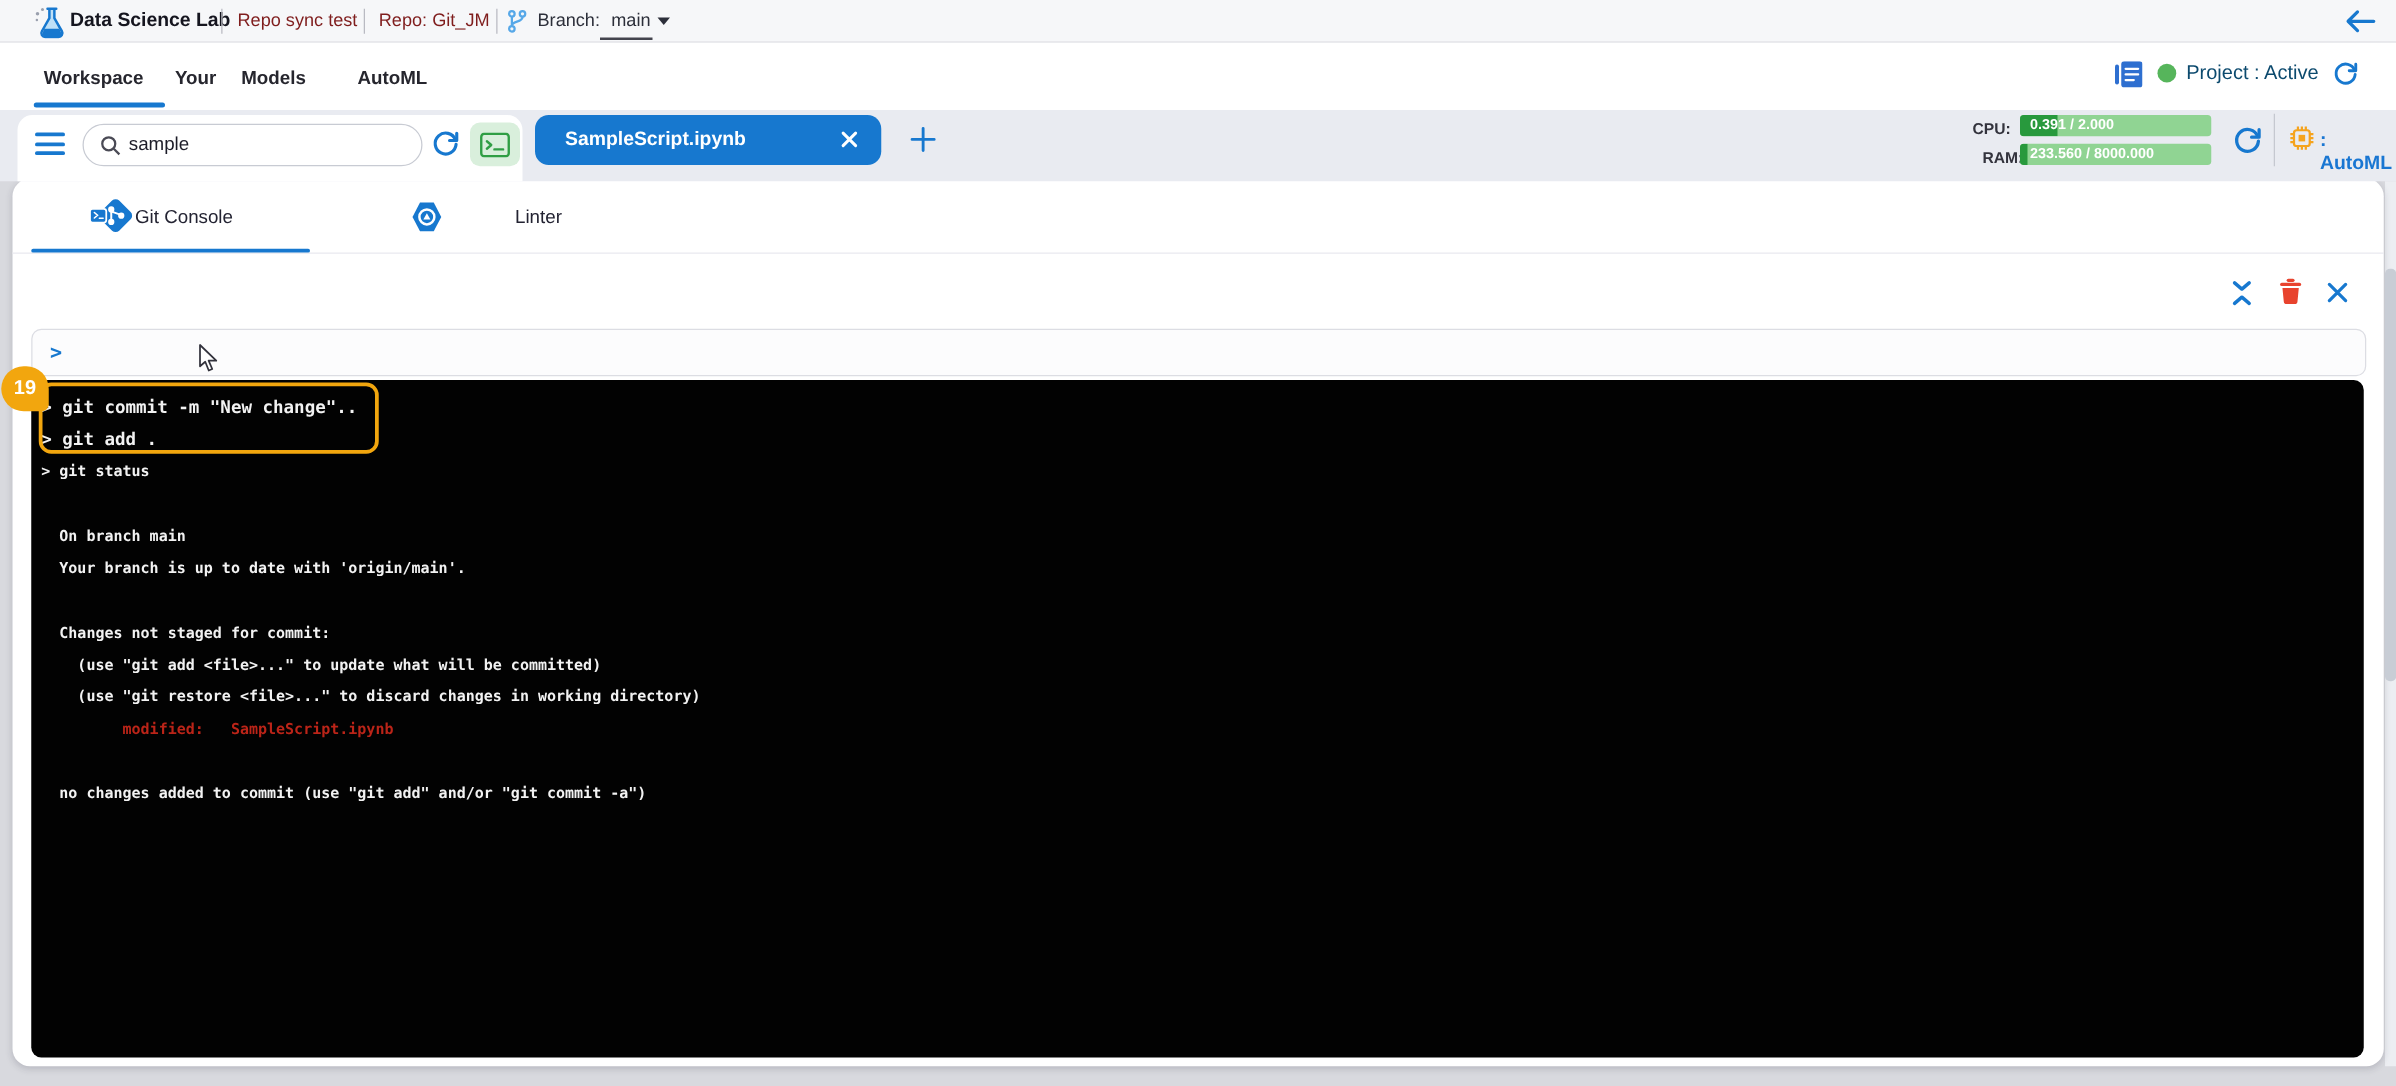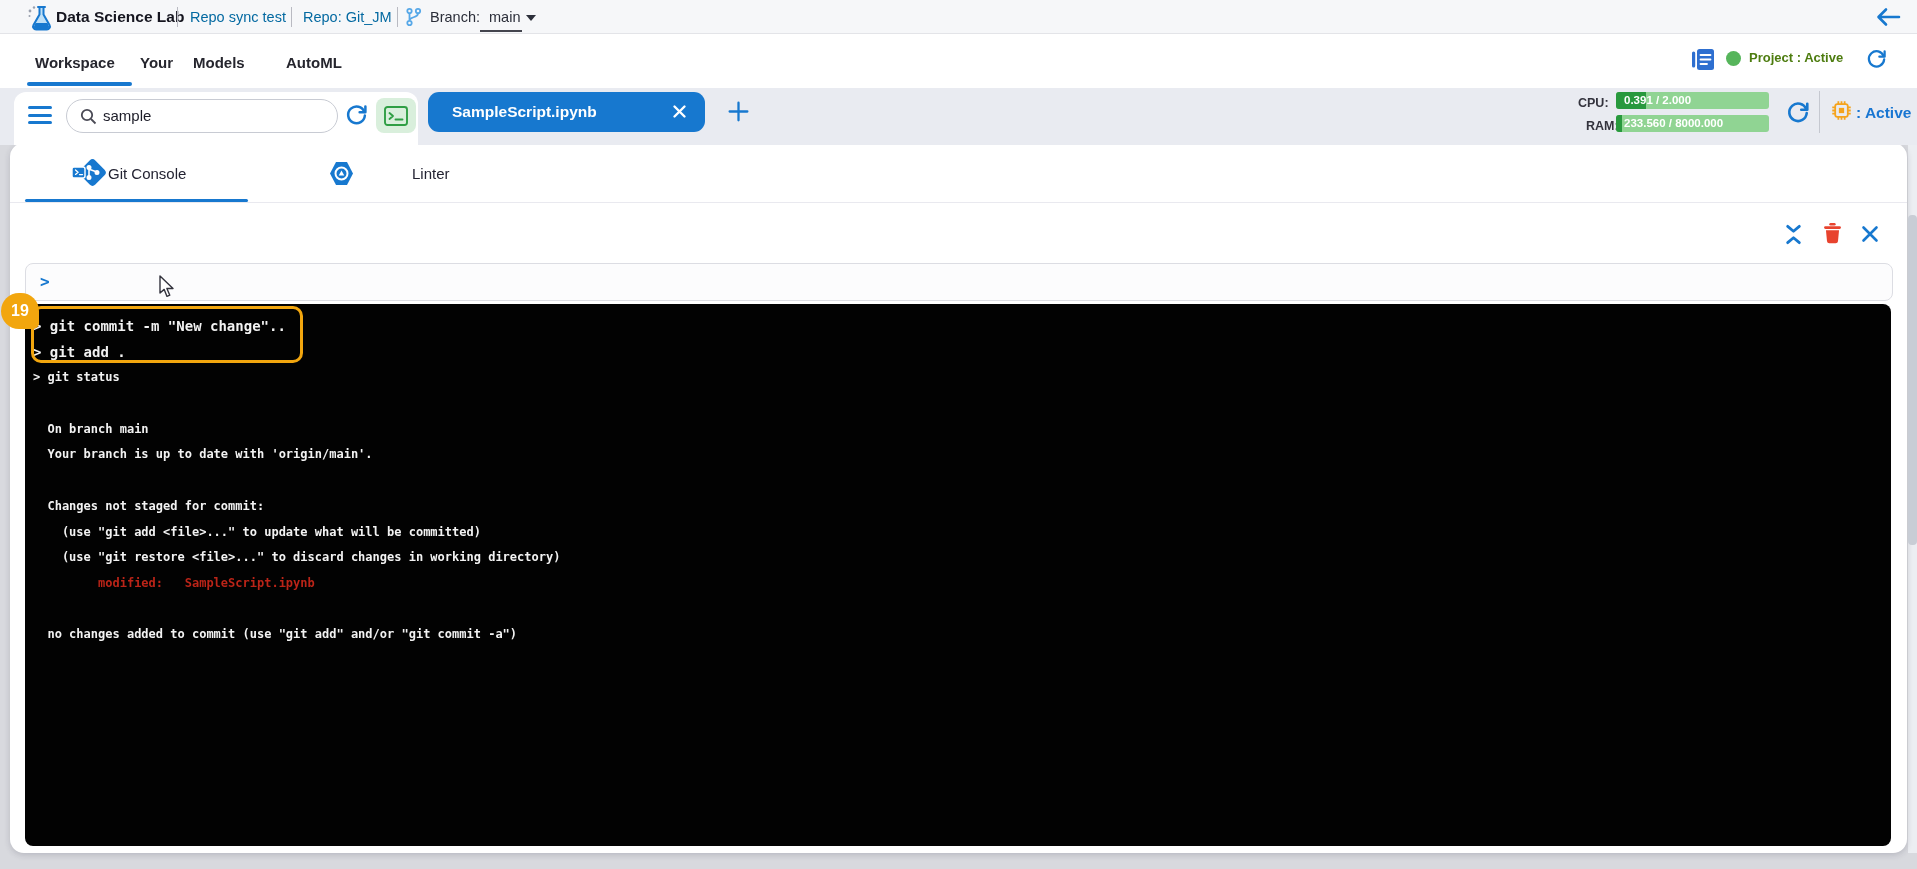--- a/index.html
+++ b/index.html
@@ -3,33 +3,33 @@
 <meta charset="utf-8">
 <style>
   * { margin:0; padding:0; box-sizing:border-box; }
   html,body { width:1917px; height:869px; }
   body { font-family:"Liberation Sans", sans-serif; background:#d8d9de; position:relative; overflow:hidden; }
   .abs { position:absolute; }
 
   
   .header { left:0; top:0; width:1917px; height:34px; background:#f6f7f9; border-bottom:1px solid #e3e4e8; z-index:5; }
   .app-title { left:56px; top:8px; font-size:15.5px; font-weight:700; color:#15151f; }
-  .hdr-text { font-size:14.5px; color:#0369a1; top:9px; }
+  .hdr-text { font-size:14.5px; color:#7f1d1d; top:9px; }
   .hdr-div { width:1px; height:20px; background:#b9bac2; top:7px; }
   .branch-wrap { left:430px; top:9px; font-size:14.5px; color:#2c2f3a; }
   .branch-underline { left:480px; top:30px; width:42px; height:2px; background:#44454e; }
   .caret-down { display:inline-block; width:0; height:0; border-left:5px solid transparent; border-right:5px solid transparent; border-top:6px solid #2c2f3a; margin-left:6px; vertical-align:middle; }
   .back-arrow { left:1874px; top:5px; }
 
   
   .nav { left:0; top:34px; width:1917px; height:54px; background:#ffffff; z-index:4; }
   .nav-tab { top:20px; font-size:15px; font-weight:600; color:#26262e; cursor:pointer; }
   .nav-underline { left:27px; top:48px; width:105px; height:4px; background:#1778cf; border-radius:2px; }
   .status-dot { left:1726px; top:17px; width:15px; height:15px; border-radius:50%; background:#56b55b; }
-  .status-text { left:1749px; top:16px; font-size:13px; font-weight:700; color:#4d7c0f; }
+  .status-text { left:1749px; top:16px; font-size:16px; font-weight:400; color:#0c4a6e; }
 
   
   .toolbar { left:0; top:88px; width:1917px; height:57px; background:#e9ebf1; z-index:3; }
   .tool-panel { left:14px; top:4px; width:404px; height:53px; background:#ffffff; border-radius:12px 12px 0 0; }
   .hamburger { left:28px; top:18px; width:24px; height:20px; cursor:pointer; }
   .hamburger div { width:24px; height:3px; background:#1778cf; border-radius:2px; margin-bottom:4.5px; }
   .search-pill { left:66px; top:11px; width:272px; height:34px; background:#fff; border:1.5px solid #c8cbd3; border-radius:17px; }
   .search-input { position:absolute; left:36px; top:2px; width:220px; height:27px; border:none; outline:none; font-size:15px; color:#1c1c28; font-family:"Liberation Sans", sans-serif; background:transparent; }
   .terminal-btn { left:376px; top:10px; width:40px; height:35px; background:#d9efdc; border-radius:8px; display:flex; align-items:center; justify-content:center; cursor:pointer; }
   .file-tab { left:428px; top:4px; width:277px; height:40px; background:#1778cf; border-radius:11px; color:#fff; display:flex; align-items:center; cursor:pointer; }
@@ -196,21 +196,21 @@
     </svg>
   </div>
   <div class="abs vdiv"></div>
   <div class="abs" style="left:1831px; top:12px;">
     <svg width="21" height="21" viewBox="0 0 20 20" fill="none" stroke="#f5a31d" stroke-width="1.7">
       <rect x="4" y="4" width="12" height="12" rx="2"></rect>
       <rect x="7.5" y="7.5" width="5" height="5" fill="#f5a31d" stroke="none"></rect>
       <path d="M7 4V1.2M10 4V1.2M13 4V1.2M7 18.8V16M10 18.8V16M13 18.8V16M4 7H1.2M4 10H1.2M4 13H1.2M18.8 7H16M18.8 10H16M18.8 13H16"></path>
     </svg>
   </div>
-  <div class="abs medium-label">: Active</div>
+  <div class="abs medium-label">: AutoML</div>
 </div>
 
 <div class="abs card"></div>
 
 <div class="abs" style="left:72px; top:159px; z-index:3;">
   <svg width="36" height="28" viewBox="0 0 36 28">
     <rect x="10" y="3" width="21" height="21" rx="4" transform="rotate(45 20.5 13.5)" fill="#1778cf"></rect>
     <g stroke="#ffffff" stroke-width="1.6" fill="#ffffff">
       <circle cx="17" cy="8.5" r="1.7"></circle>
         <circle cx="25" cy="13.5" r="1.7"></circle>

